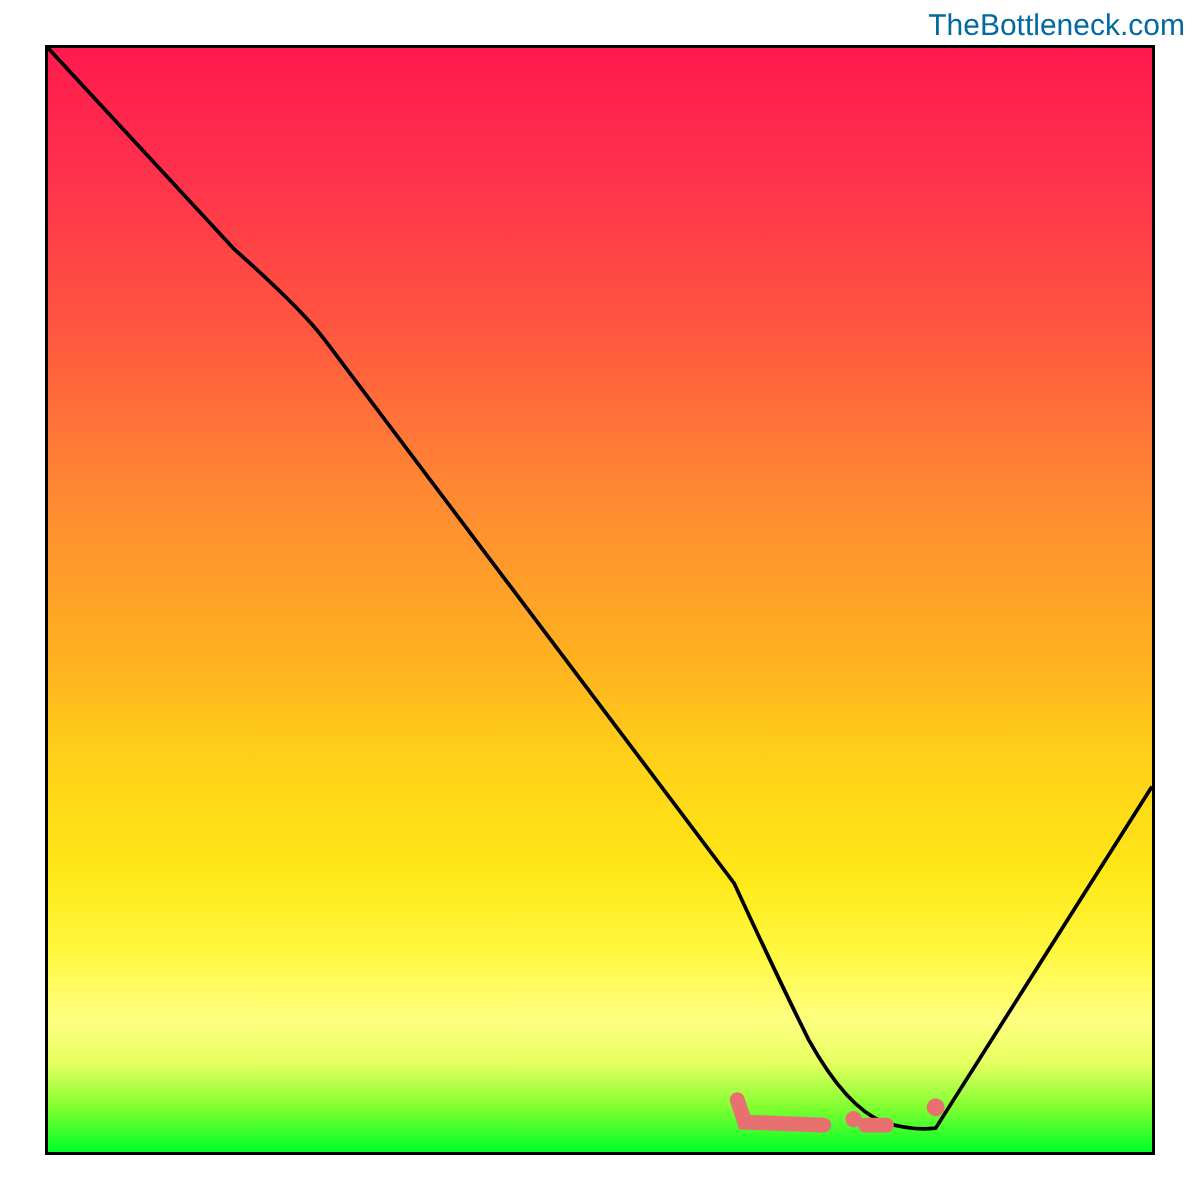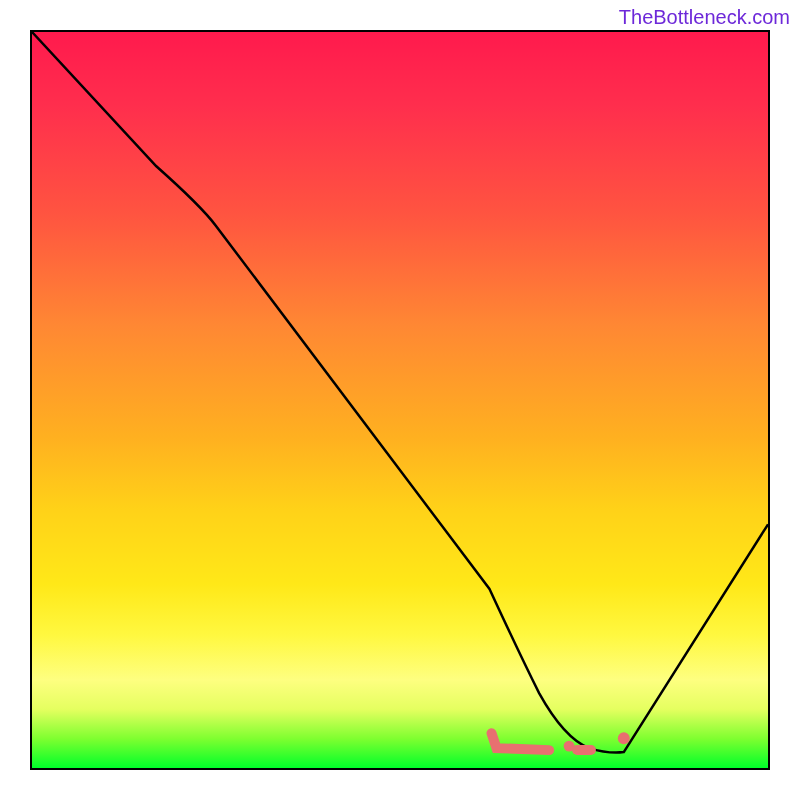--- a/index.html
+++ b/index.html
@@ -12,21 +12,21 @@
       height: 800px;
       background: #ffffff;
       position: relative;
       font-family: Arial, sans-serif;
     }
     .watermark {
       position: absolute;
       top: 6px;
       right: 10px;
       font-size: 20px;
-      color: #6d28d9;
+      color: #0369a1;
       font-weight: normal;
       z-index: 10;
     }
     .chart-container {
       position: absolute;
       top: 30px;
       left: 30px;
       width: 740px;
       height: 740px;
       border: 2px solid #000;

